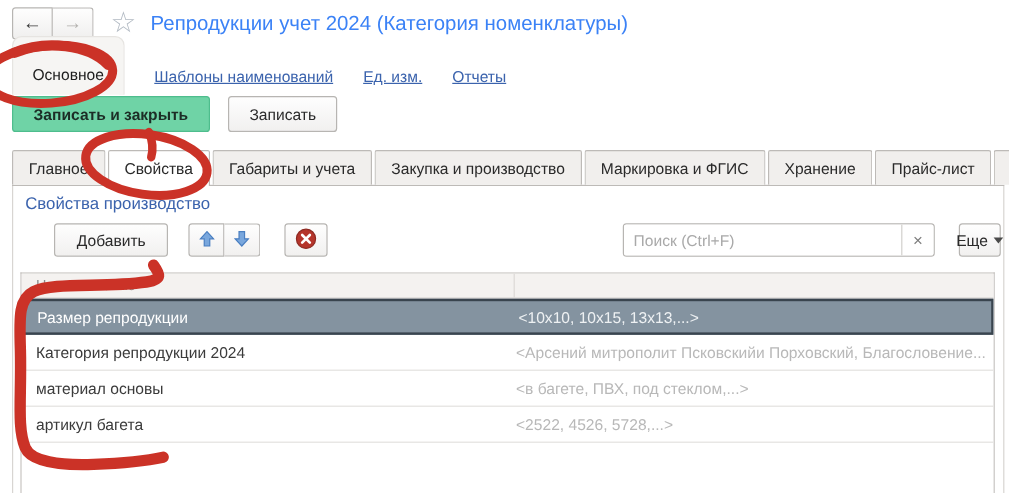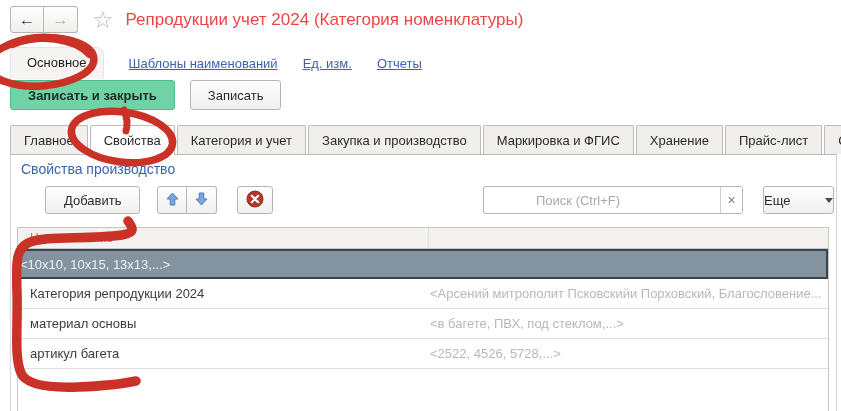--- a/index.html
+++ b/index.html
@@ -12,27 +12,27 @@
   .topbar { position:absolute; top:6px; left:10px; display:flex; align-items:center; }
   .navgroup { display:flex; }
   .navbtn {
     width:34px; height:27px; background:linear-gradient(#fefefe,#f0efee);
     border:1px solid #b7b5b2; display:flex; align-items:center; justify-content:center;
     font-size:16px; font-weight:bold; color:#3a3a3a; cursor:pointer;
   }
   .navbtn.back { border-radius:3px 0 0 3px; }
   .navbtn.fwd  { border-radius:0 3px 3px 0; border-left:none; color:#b3b1ae; }
   .star { font-size:24px; color:#b2bac3; margin-left:14px; line-height:1; }
-  .title { font-size:17px; color:#ef4444; margin-left:12px; white-space:nowrap; }
+  .title { font-size:17px; color:#3b82f6; margin-left:12px; white-space:nowrap; }
 
   
   .menubar { position:absolute; top:49px; left:10px; display:flex; align-items:flex-end; font-size:13px; height:30px; }
   .menu-current {
     background:#f6f5f3; border:1px solid #e6e4e1; border-bottom:none;
-    border-radius:8px 8px 0 0; padding:7px 16px 9px; color:#1d1d1d;
+    border-radius:8px 8px 0 0; padding:24px 16px 9px; color:#1d1d1d;
   }
   .menu-link { color:#3b63ad; text-decoration:underline; margin-left:25px; padding-bottom:8px; cursor:pointer; white-space:nowrap; }
 
   
   .cmdbar { position:absolute; top:80px; left:10px; display:flex; gap:15px; }
   .btn {
     height:30px; padding:0 17px; font-size:13px; font-family:"Liberation Sans",sans-serif;
     background:linear-gradient(#fefefe,#f1f0ef); border:1px solid #b7b5b2; border-radius:3px;
     color:#2a2a2a; cursor:pointer;
   }
@@ -66,29 +66,29 @@
   }
   .arrow-btn.up { border-radius:3px 0 0 3px; }
   .arrow-btn.down { border-radius:0 3px 3px 0; border-left:none; }
   .del-btn {
     width:36px; height:28px; margin-left:20px; background:linear-gradient(#fefefe,#f1f0ef);
     border:1px solid #b7b5b2; border-radius:3px; display:flex; align-items:center; justify-content:center; cursor:pointer; padding:0;
   }
   .tb-spacer { flex:1; }
   .search-group {
     display:flex; align-items:stretch; width:260px; height:28px; background:#fff;
-    border:1px solid #b7b5b2; border-radius:3px; overflow:hidden;padding-left:44px;
+    border:1px solid #b7b5b2; border-radius:3px; overflow:hidden;
   }
   .search-input { flex:1; border:none; outline:none; font-size:13px; color:#6b6b6b; padding:0 8px; font-family:"Liberation Sans",sans-serif; }
   .search-input::placeholder { color:#a9a9a9; }
   .search-clear { width:27px; border:none; border-left:1px solid #d2d0cd; background:#fff; color:#7d7d7d; font-size:14px; cursor:pointer; }
   .more-btn {
-    margin-left:20px; height:28px; width:71px; background:linear-gradient(#fefefe,#f1f0ef);
+    margin-left:20px; height:28px; width:35px; background:linear-gradient(#fefefe,#f1f0ef);
     border:1px solid #b7b5b2; border-radius:3px; font-size:13px; color:#2a2a2a; cursor:pointer;
-    display:flex; align-items:center; justify-content:space-between; gap:5px;
+    display:flex; align-items:center; justify-content:center; gap:5px;
   }
   .caret { width:0; height:0; border-left:4px solid transparent; border-right:4px solid transparent; border-top:5px solid #4a4a4a; }
 
   
   .table {
     position:absolute; top:72px; left:6px; width:812px; height:184px;
     border:1px solid #c8c5c2; border-bottom:none; background:#fff; overflow:hidden;
   }
   .thead { height:21px; background:#f4f2f0; border-bottom:1px solid #c8c5c2; display:flex; align-items:center; font-size:12px; color:#8b8b8b; }
   .th-name { width:411px; padding-left:12px; border-right:1px solid #dcd9d6; height:100%; display:flex; align-items:center; }
@@ -129,21 +129,21 @@
   </div>
 
   <div class="cmdbar">
     <button class="btn btn-primary">Записать и закрыть</button>
     <button class="btn">Записать</button>
   </div>
 
   <div class="tabs">
     <div class="tab">Главное</div>
     <div class="tab active">Свойства</div>
-    <div class="tab">Категория и учет</div>
+    <div class="tab">Габариты и учета</div>
     <div class="tab">Закупка и производство</div>
     <div class="tab">Маркировка и ФГИС</div>
     <div class="tab">Хранение</div>
     <div class="tab">Прайс-лист</div>
     <div class="tab">Счета учета</div>
   </div>
 
   <div class="panel">
     <div class="section-title">Свойства производство</div>
 
@@ -183,20 +183,21 @@
         <span class="caret"></span>
       </button>
     </div>
 
     <div class="table">
       <div class="thead">
         <div class="th-name">Наименование</div>
         <div class="th-value"></div>
       </div>
       <div class="row selected">
+        <div class="name">Размер репродукции</div>
         <div class="value">&lt;10x10, 10x15, 13x13,...&gt;</div>
       </div>
       <div class="row">
         <div class="name">Категория репродукции 2024</div>
         <div class="value">&lt;Арсений митрополит Псковскийи Порховский, Благословение...</div>
       </div>
       <div class="row">
         <div class="name">материал основы</div>
         <div class="value">&lt;в багете, ПВХ, под стеклом,...&gt;</div>
       </div>

